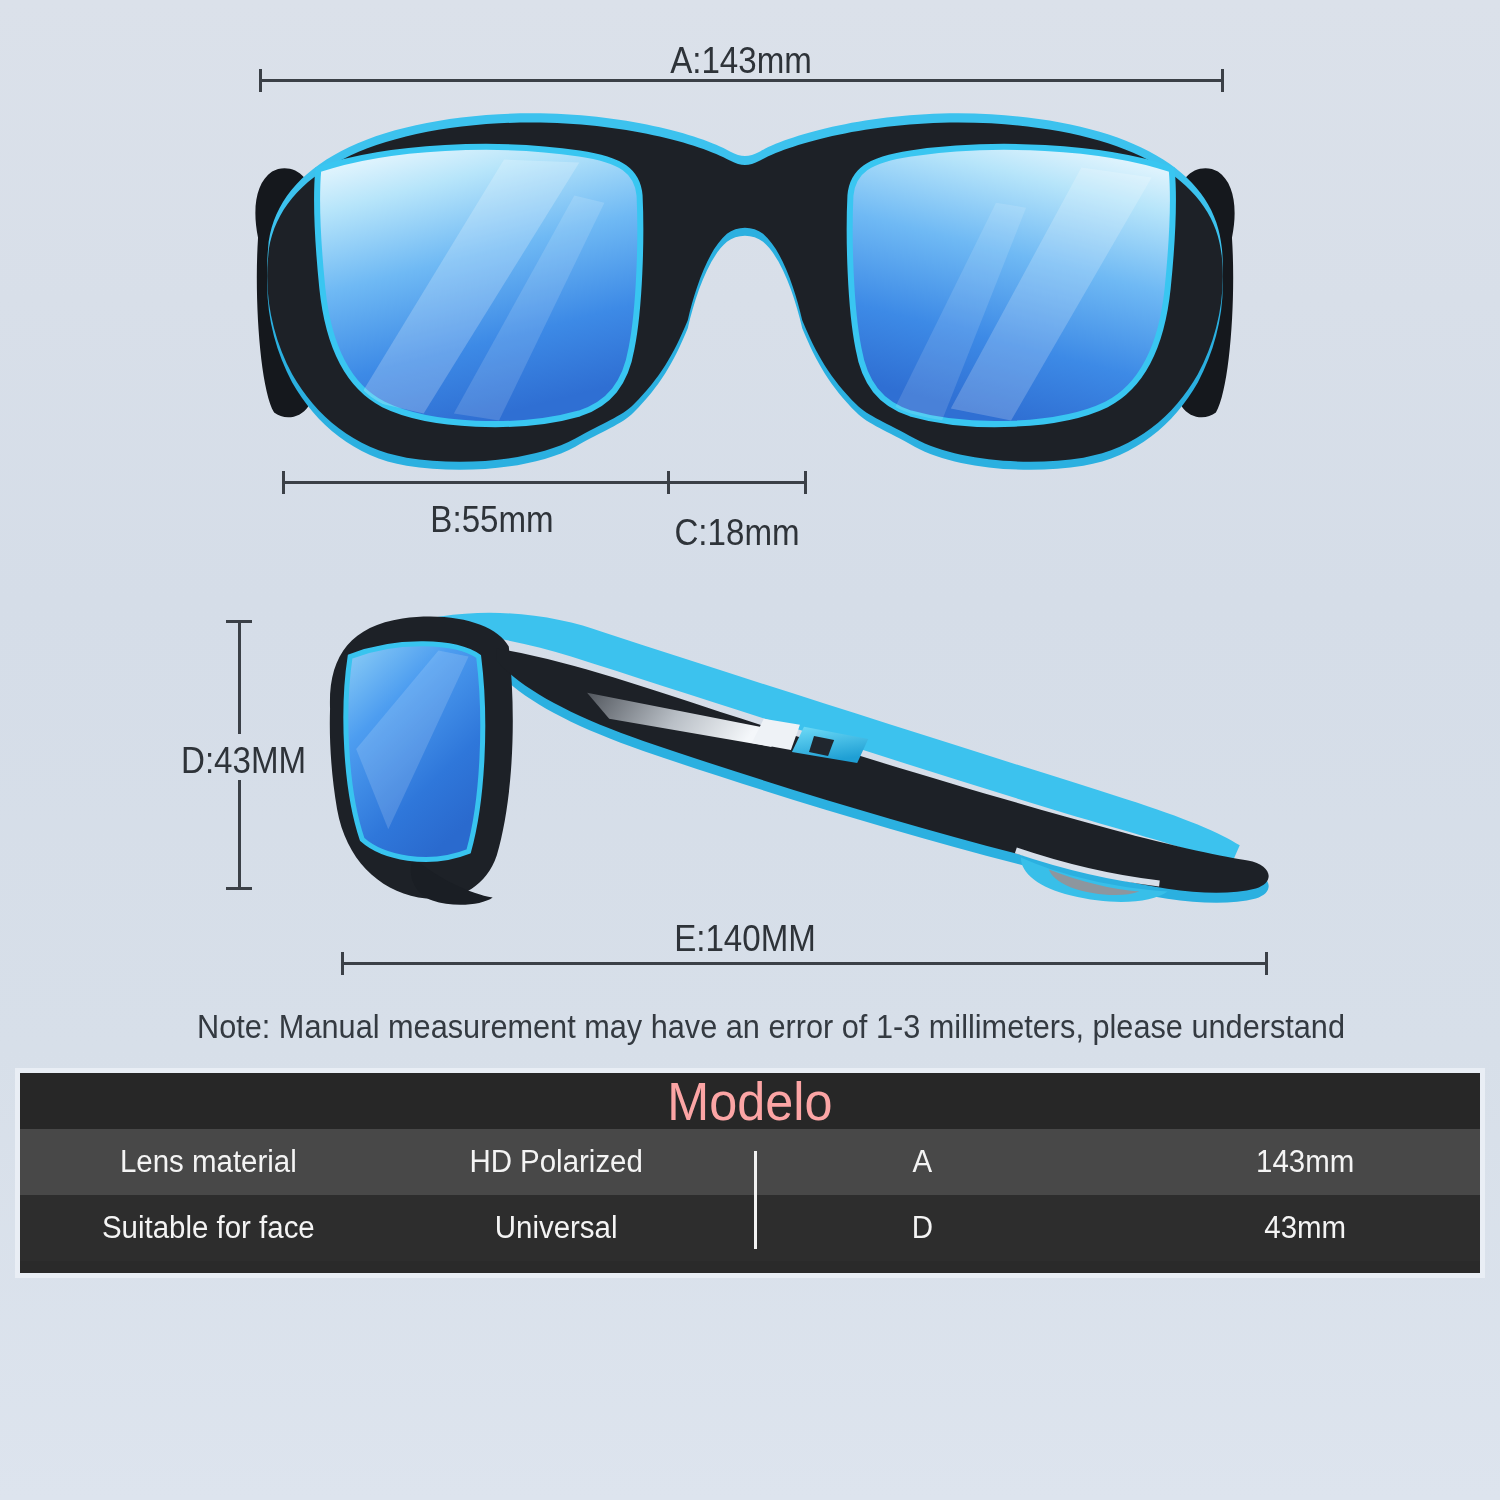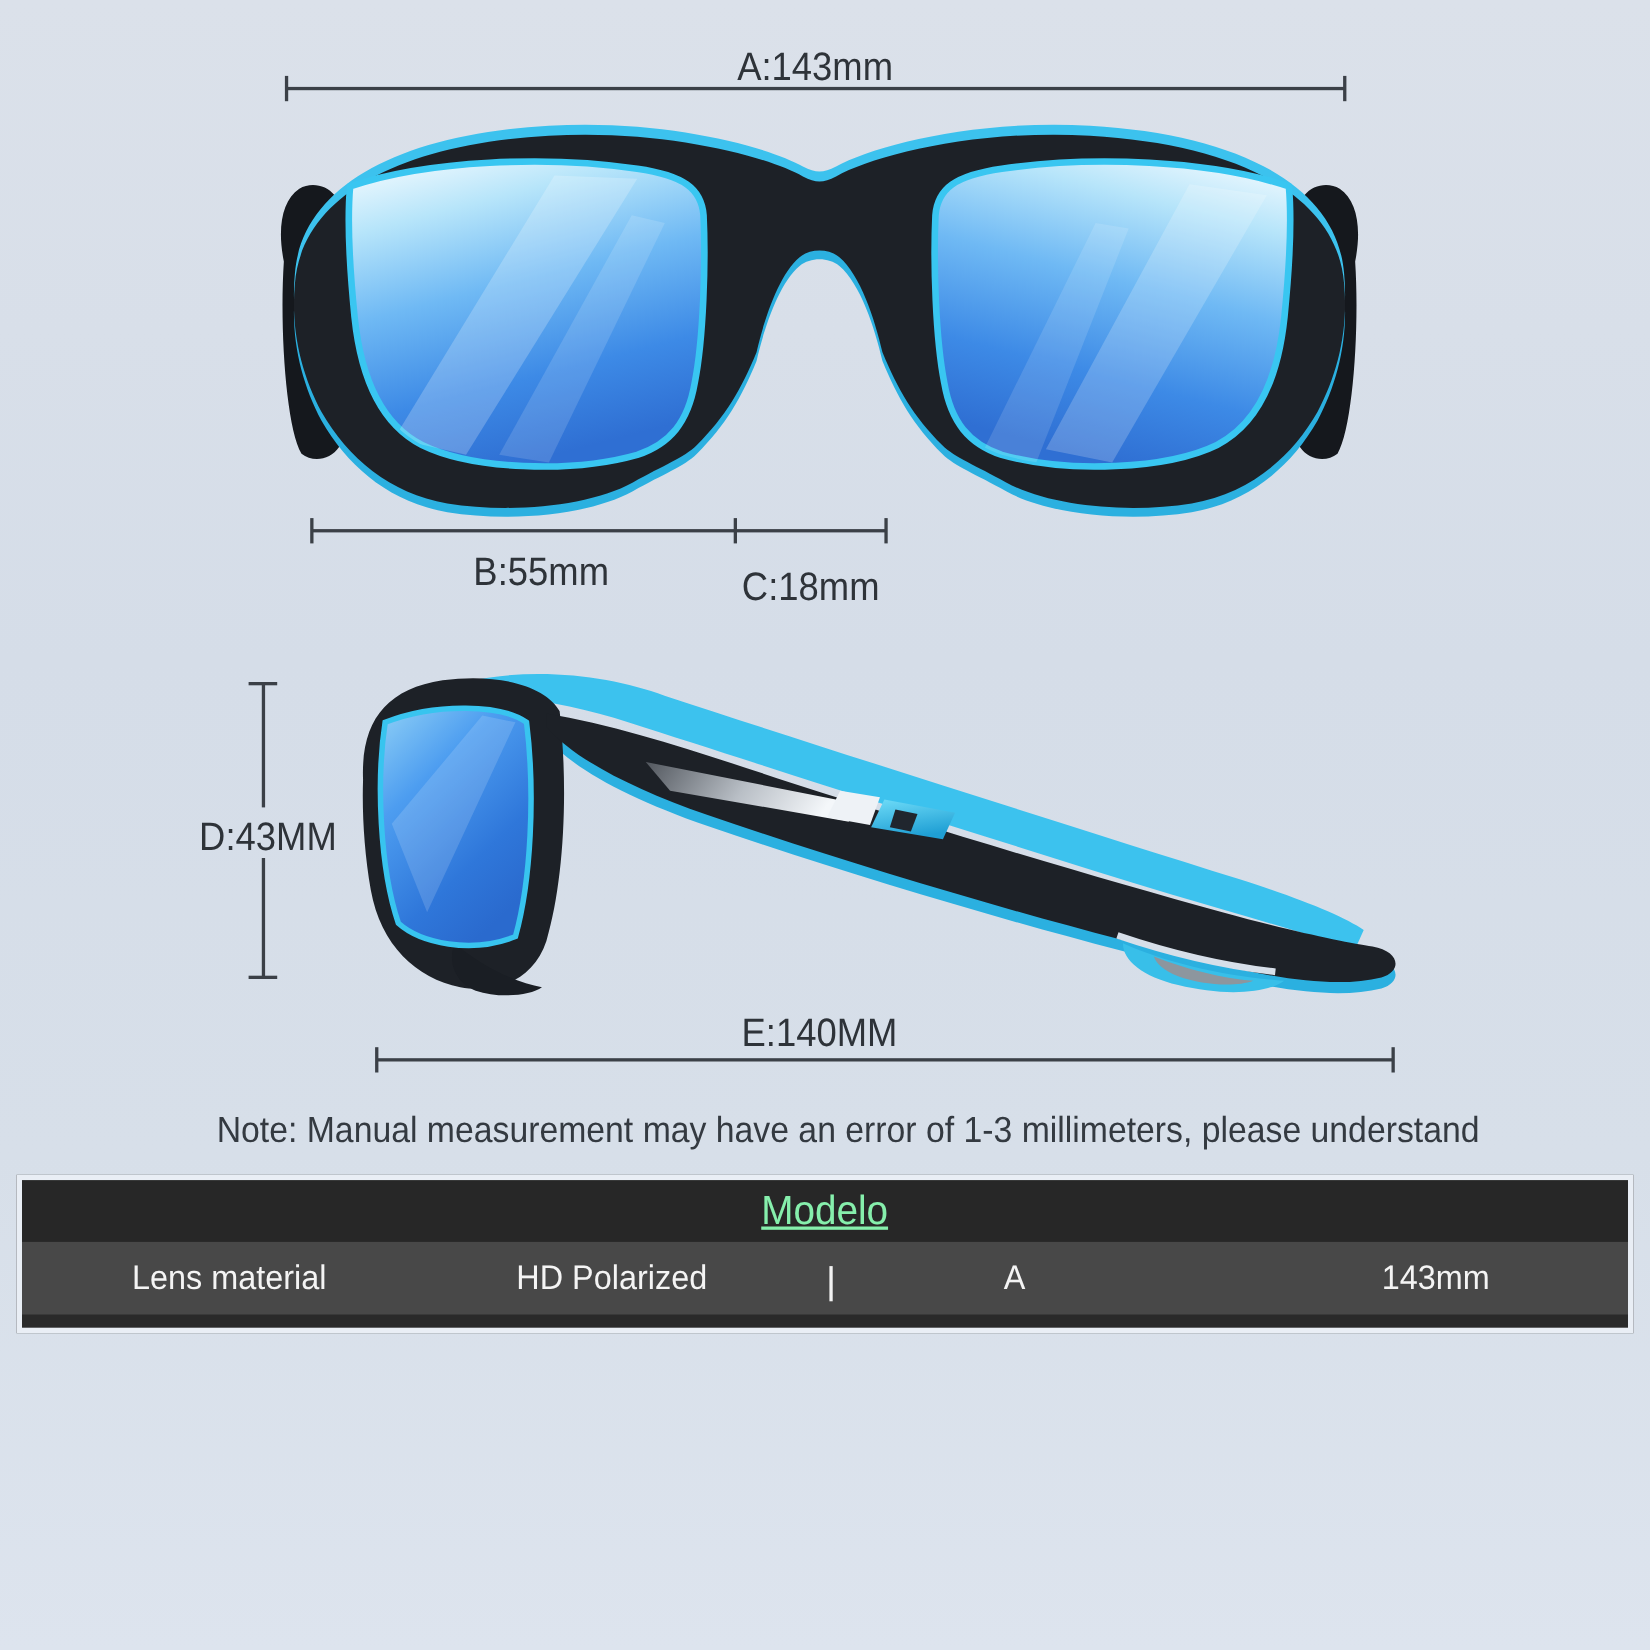--- a/index.html
+++ b/index.html
@@ -23,22 +23,22 @@
     position:absolute;top:1008px;left:771px;color:#343a41;font-size:33px;white-space:nowrap;
     transform:translateX(-50%) scaleX(.93);transform-origin:center top;
   }
   
   .spec-table{
     position:absolute;left:15px;top:1068px;width:1470px;
     border:5px solid #e9eef5;box-sizing:border-box;background:#2a2a2a;
     padding-bottom:12px;
   }
   .spec-header{
-    height:56px;background:#272727;color:#86efac;font-size:37px;
-    display:flex;align-items:center;justify-content:center;text-decoration:underline;
+    height:56px;background:#272727;color:#fca5a5;font-size:53px;
+    display:flex;align-items:center;justify-content:center;
   }
   .spec-header span{transform:scaleX(.95);}
   .spec-row{
     height:66px;display:grid;grid-template-columns:25.8% 21.8% 28.4% 24%;
     align-items:center;color:#f4f4f4;font-size:31px;text-align:center;
   }
   .spec-row.light{background:#484848;}
   .spec-row.dark{background:#2d2d2d;}
   .spec-cell{transform:scaleX(.95);}
   .table-divider{
@@ -178,17 +178,23 @@
     <div class="spec-header">
       <span>Modelo</span>
     </div>
 
     <div class="spec-row light">
       <span class="spec-cell">Lens material</span>
       <span class="spec-cell">HD Polarized</span>
       <span class="spec-cell">A</span>
       <span class="spec-cell">143mm</span>
     </div>
+    <div class="spec-row dark">
+      <span class="spec-cell">Suitable for face</span>
+      <span class="spec-cell">Universal</span>
+      <span class="spec-cell">D</span>
+      <span class="spec-cell">43mm</span>
+    </div>
 
     <div class="table-divider"></div>
   </div>
 
 </div>
 
 </body></html>

